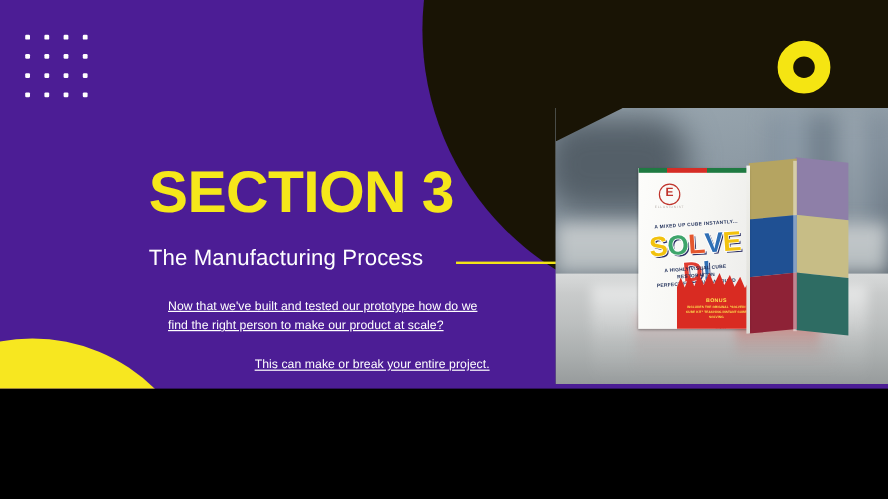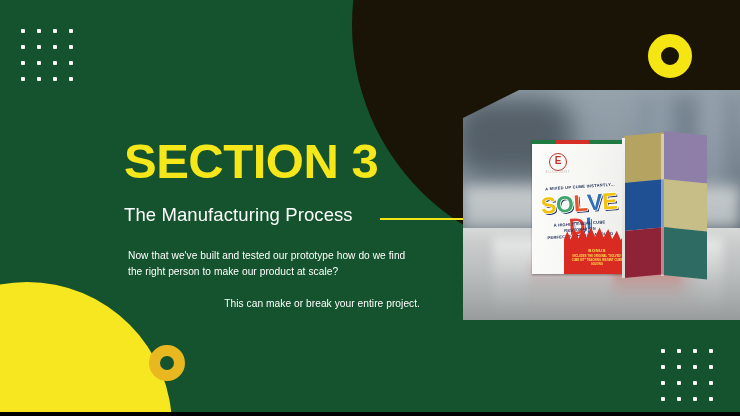--- a/index.html
+++ b/index.html
@@ -7,22 +7,22 @@
     padding: 0;
     background: #000;
   }
   body {
     font-family: "Liberation Sans", sans-serif;
   }
 
   #slide {
     position: relative;
     width: 740px;
-    height: 412px;
-    background: #14532d;
+    height: 324px;
+    background: #4c1d95;
     overflow: hidden;
   }
 
   
   .olive-blob {
     position: absolute;
     left: 352px;
     top: -210px;
     width: 470px;
     height: 470px;
@@ -119,21 +119,21 @@
   }
 
   .body-block {
     margin-top: 22px;
     color: #ffffff;
     font-size: 10.2px;
     line-height: 1.62;
     font-weight: 400;
     letter-spacing: 0.05px;
   }
-  .body-block p { margin: 4px; }
+  .body-block p { margin: 16px; text-decoration: underline; }
   .body-block p + p { margin-top: 15px; text-align: right; }
 
   
   .photo {
     position: absolute;
     left: 463px;
     top: 90px;
     width: 277px;
     height: 230px;
     overflow: hidden;

